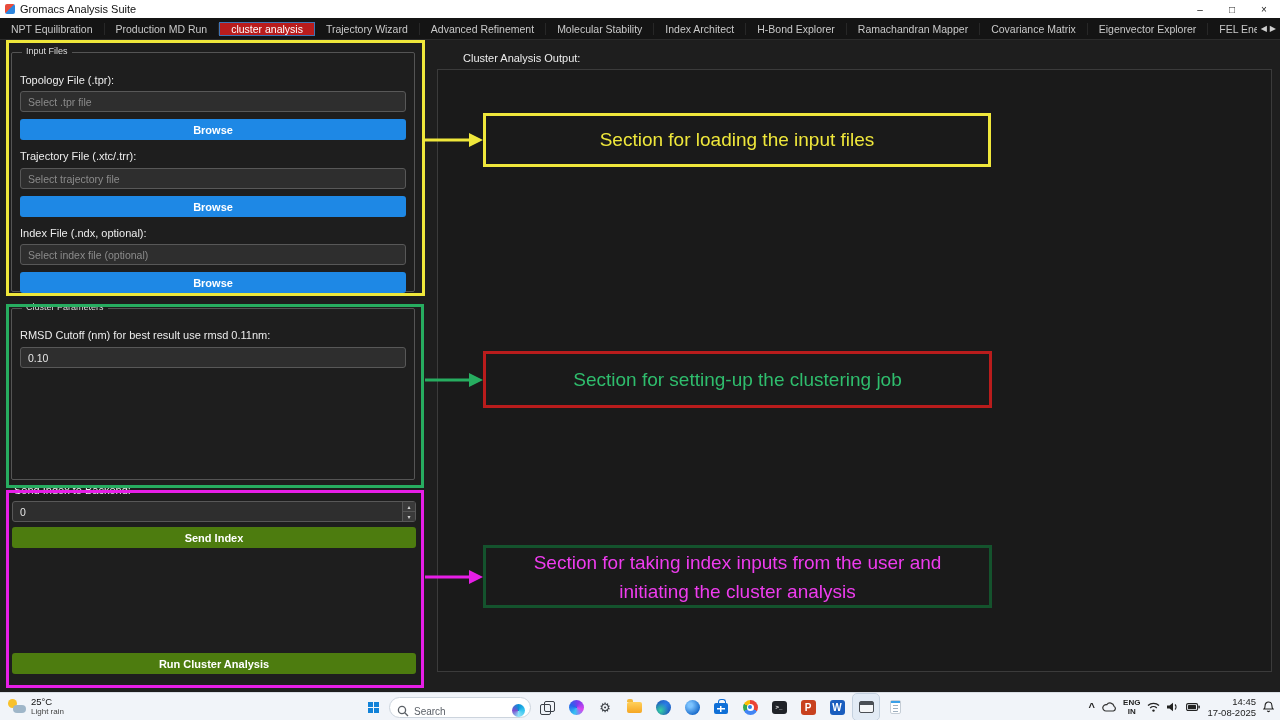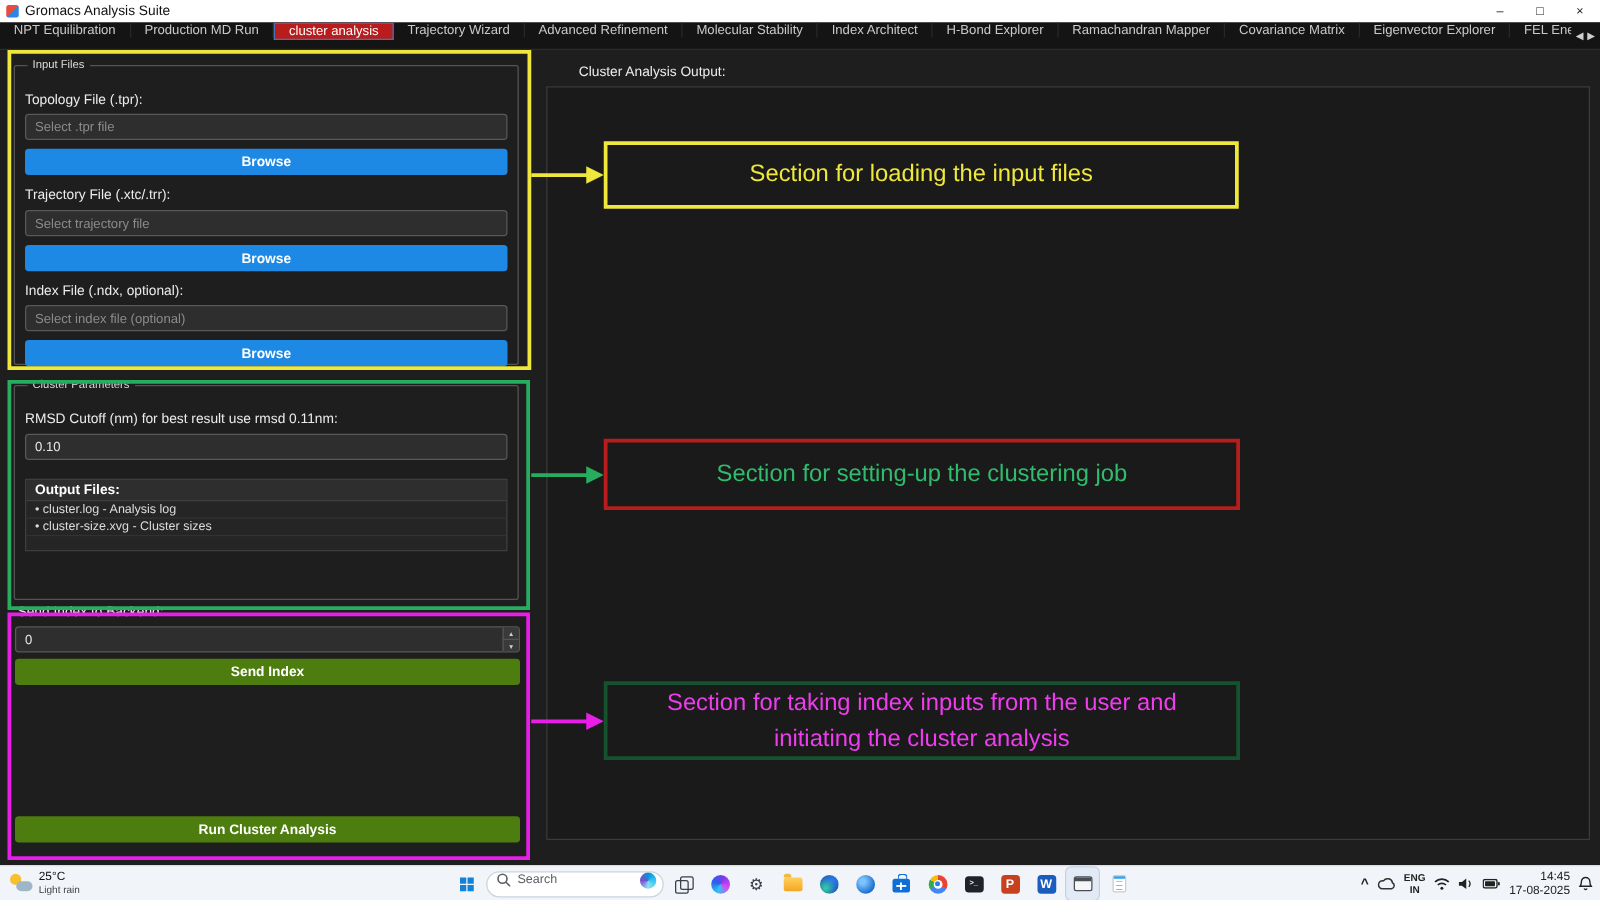--- a/index.html
+++ b/index.html
@@ -11,21 +11,21 @@
   .titlebar { position:absolute; top:0; left:0; right:0; height:18px; background:#ffffff;
               display:flex; align-items:center; font-size:11px; color:#111; }
   .app-icon { width:10px; height:10px; margin:0 5px 0 5px; border-radius:2px;
               background:linear-gradient(135deg,#e74c3c 0 50%,#2e86de 50% 100%); }
   .win-controls { margin-left:auto; display:flex; height:100%; }
   .win-btn { width:32px; display:flex; align-items:center; justify-content:center;
              font-size:10px; color:#222; cursor:default; }
 
   
   .tabbar { position:absolute; top:18px; left:0; right:0; height:22px; background:#141414;
-            display:flex; align-items:flex-start; border-bottom:1px solid #2c2c2c; overflow:hidden; }
+            display:flex; align-items:center; border-bottom:1px solid #2c2c2c; overflow:hidden; }
   .tab { display:flex; align-items:center; padding:0 11px; font-size:10.5px; color:#c9c9c9;
          border-right:1px solid #272727; white-space:nowrap; }
   .tab.active { background:#b91c1c; color:#ffffff; border:1px solid #3f74b5; }
   .tab-scroller { position:absolute; right:0; top:0; bottom:1px; background:#141414;
                   display:flex; align-items:center; gap:3px; padding:0 4px; color:#cfcfcf; font-size:8px; }
 
   
   .main { position:absolute; top:40px; left:0; right:0; bottom:28px; background:#1e1e1e; }
 
   .groupbox { position:absolute; border:1px solid #545454; border-radius:2px; }
@@ -99,21 +99,21 @@
   .wtemp { font-size:9.5px; color:#111; }
   .wcond { font-size:8px; color:#444; }
 
   .tb-center { position:absolute; left:360px; top:1px; display:flex; align-items:center; gap:3px; height:26px; }
   .tb-icon { width:26px; height:26px; display:flex; align-items:center; justify-content:center;
              border-radius:4px; cursor:pointer; }
   .tb-icon.active { background:#e2ebf5; outline:1px solid #c4d1df; }
   .win-logo { display:grid; grid-template-columns:5px 5px; grid-template-rows:5px 5px; gap:1px; }
   .win-logo i { background:#1282d8; }
   .search-pill { width:142px; height:21px; background:#ffffff; border:1px solid #ccd4dd;
-                 border-radius:11px; display:flex; align-items:flex-start; gap:5px; padding:0 5px 0 7px;
+                 border-radius:11px; display:flex; align-items:flex-end; gap:5px; padding:0 5px 0 7px;
                  font-size:10px; color:#5a5f66; cursor:text; }
   .bing-circle { width:13px; height:13px; border-radius:50%; margin-left:auto;
                  background:conic-gradient(#0b8fd6,#37c6f0,#8ee0f7,#7a4fd0,#0b8fd6); }
 
   .ic-taskview { position:relative; width:15px; height:13px; display:block; }
   .ic-taskview::before { content:""; position:absolute; left:0; top:3px; width:9px; height:9px;
                          border:1.5px solid #3a3f46; border-radius:2px; background:#eef2f7; }
   .ic-taskview::after  { content:""; position:absolute; right:0; top:0; width:9px; height:9px;
                          border:1.5px solid #3a3f46; border-radius:2px; }
   .ic-copilot { width:15px; height:15px; border-radius:50%; display:block;
@@ -207,25 +207,20 @@
       <button class="btn p-trj-btn">Browse</button>
       <div class="fld-label p-idx-label">Index File (.ndx, optional):</div>
       <input class="txt p-idx-input" placeholder="Select index file (optional)" style="">
       <button class="btn p-idx-btn">Browse</button>
     </div>
 
     <div class="groupbox gb-cluster">
       <div class="gb-label">Cluster Parameters</div>
       <div class="fld-label p-rmsd-label">RMSD Cutoff (nm) for best result use rmsd 0.11nm:</div>
       <input class="txt p-rmsd-input" value="0.10" style="">
-      <div class="outfiles">
-        <div class="of-title">Output Files:</div>
-        <div class="of-row">• cluster.log - Analysis log</div>
-        <div class="of-row">• cluster-size.xvg - Cluster sizes</div>
-      </div>
     </div>
 
     <div class="send-label">Send Index to Backend:</div>
     <div class="spinwrap">
       <input class="spin-input" value="0" style="">
       <div class="spin-btns">
         <div class="spin-btn spin-up">▴</div>
         <div class="spin-btn">▾</div>
       </div>
     </div>

